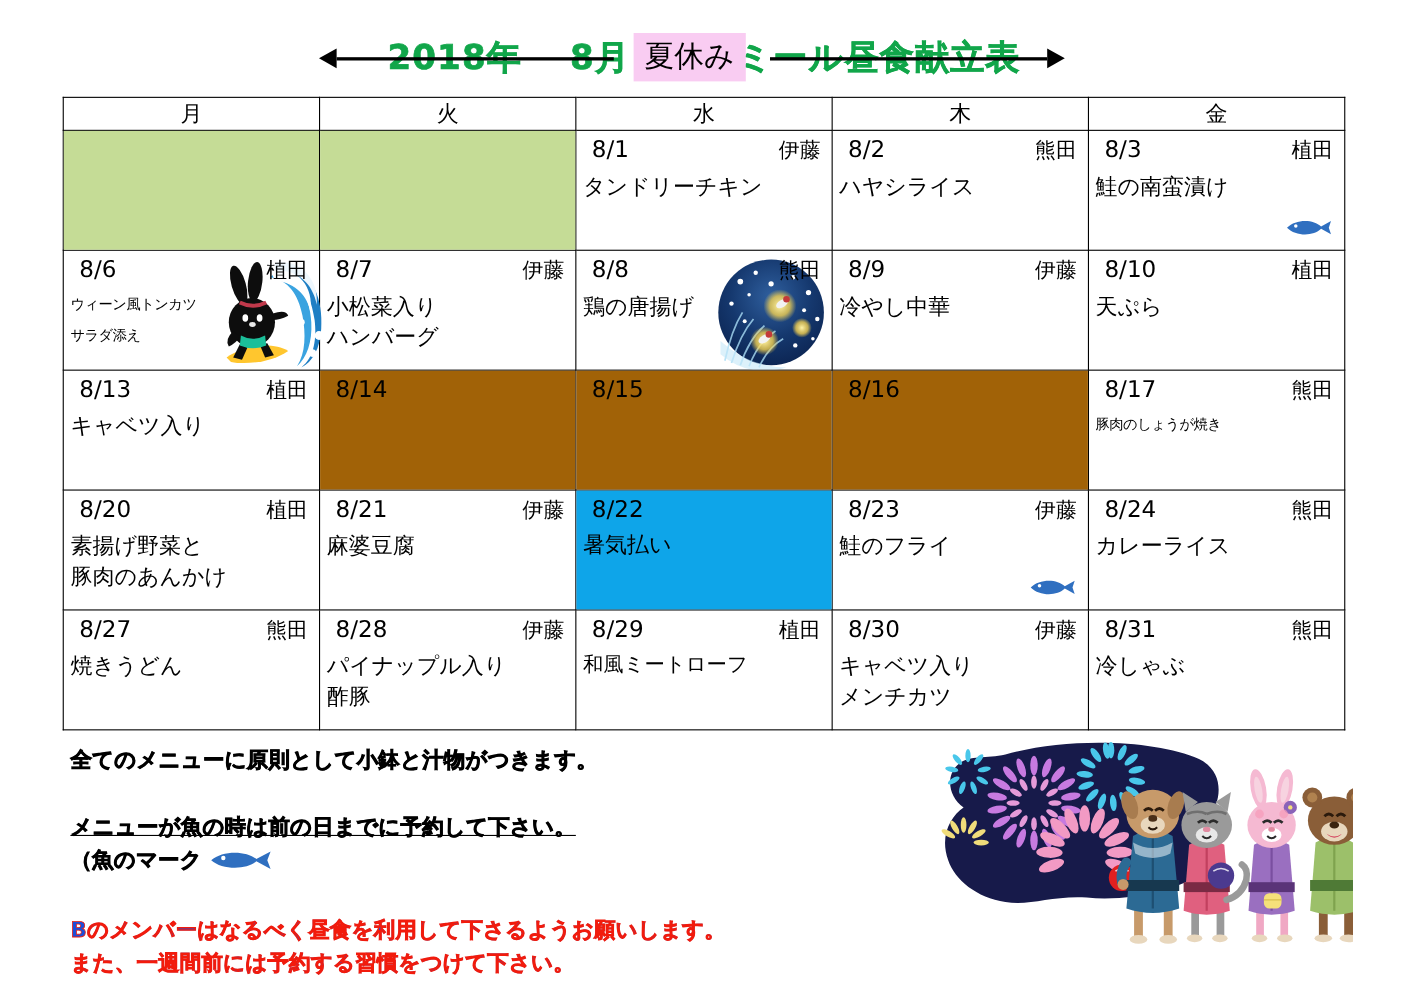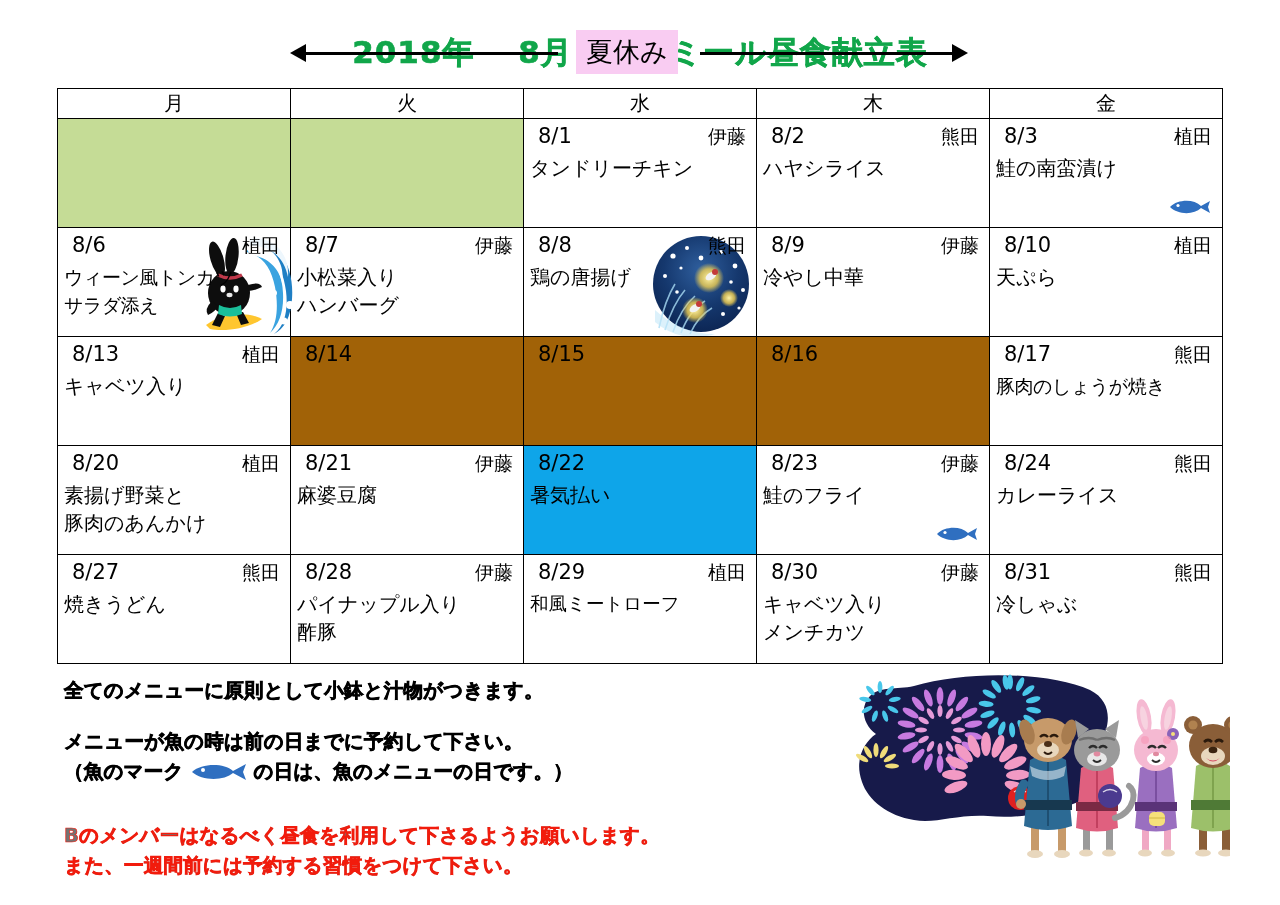--- a/index.html
+++ b/index.html
@@ -74,21 +74,21 @@
   .cell-head .cook { font-size: 19px; }
   .cell-menu {
     margin-top: 5px;
     text-align: left;
     font-size: 20px;
     line-height: 28px;
     white-space: pre-line;
     font-family: "DejaVu Sans", "Liberation Sans", sans-serif;
   }
   .cell-menu.small { font-size: 18.5px; }
-  .cell-menu.tight { font-size: 19px; letter-spacing: -0.5px; }
+  .cell-menu.tight { font-size: 13px; letter-spacing: -0.5px; }
 
   
   .fish-mark {
     position: absolute;
     right: 10px; bottom: 12px;
     width: 44px; height: 16px;
   }
 
   
   #summer-break {
@@ -129,24 +129,24 @@
   }
   .note {
     font-size: 19.5px;
     font-weight: bold;
     line-height: 30px;
     color: #000;
     letter-spacing: 0.2px;
     font-family: "DejaVu Sans", "Liberation Sans", sans-serif;
     -webkit-text-stroke: 0.7px #000;
   }
-  .note.gap { margin-top: 21px; }
+  .note.gap { margin-top: 31px; text-decoration: underline; }
   .note-row { display: flex; align-items: center; }
   .note-red {
-    color: #737373;
+    color: #1d4ed8;
     -webkit-text-stroke: 0.7px #f21b0c;
   }
   #notes-red { margin-top: 34px; }
   .fish-inline { width: 58px; height: 20px; margin: 0 6px; }
 
   
   .illus { position: absolute; }
   #fireworks-art { left: 818px; top: 668px; width: 412px; height: 225px; }
   #surf-art { left: 108px; top: 114px; width: 148px; height: 104px; }
   #firefly-art { left: 344px; top: 113px; width: 132px; height: 104px; }
@@ -504,21 +504,20 @@
 
   <div id="notes">
     <div class="note">全てのメニューに原則として小鉢と汁物がつきます。</div>
     <div class="note gap">メニューが魚の時は前の日までに予約して下さい。</div>
     <div class="note note-row">
       <span>（魚のマーク</span>
       <svg class="fish-inline" viewBox="0 0 58 20">
         <path d="M2 10 C12 1 34 1 43 9 L56 2 L53 10 L56 18 L43 11 C34 19 12 19 2 10 Z" fill="#2f6fc0"></path>
         <circle cx="13" cy="8" r="2" fill="#ffffff"></circle>
       </svg>
-      <span>の日は、魚のメニューの日です。）</span>
     </div>
     <div id="notes-red">
       <div class="note note-red">Bのメンバーはなるべく昼食を利用して下さるようお願いします。</div>
       <div class="note note-red">また、一週間前には予約する習慣をつけて下さい。</div>
     </div>
   </div>
 
   <svg id="fireworks-art" class="illus" viewBox="0 0 412 225">
 
     <path d="M96 18 C150 2 232 4 272 22 C296 34 292 60 282 74 C296 86 292 110 276 124

